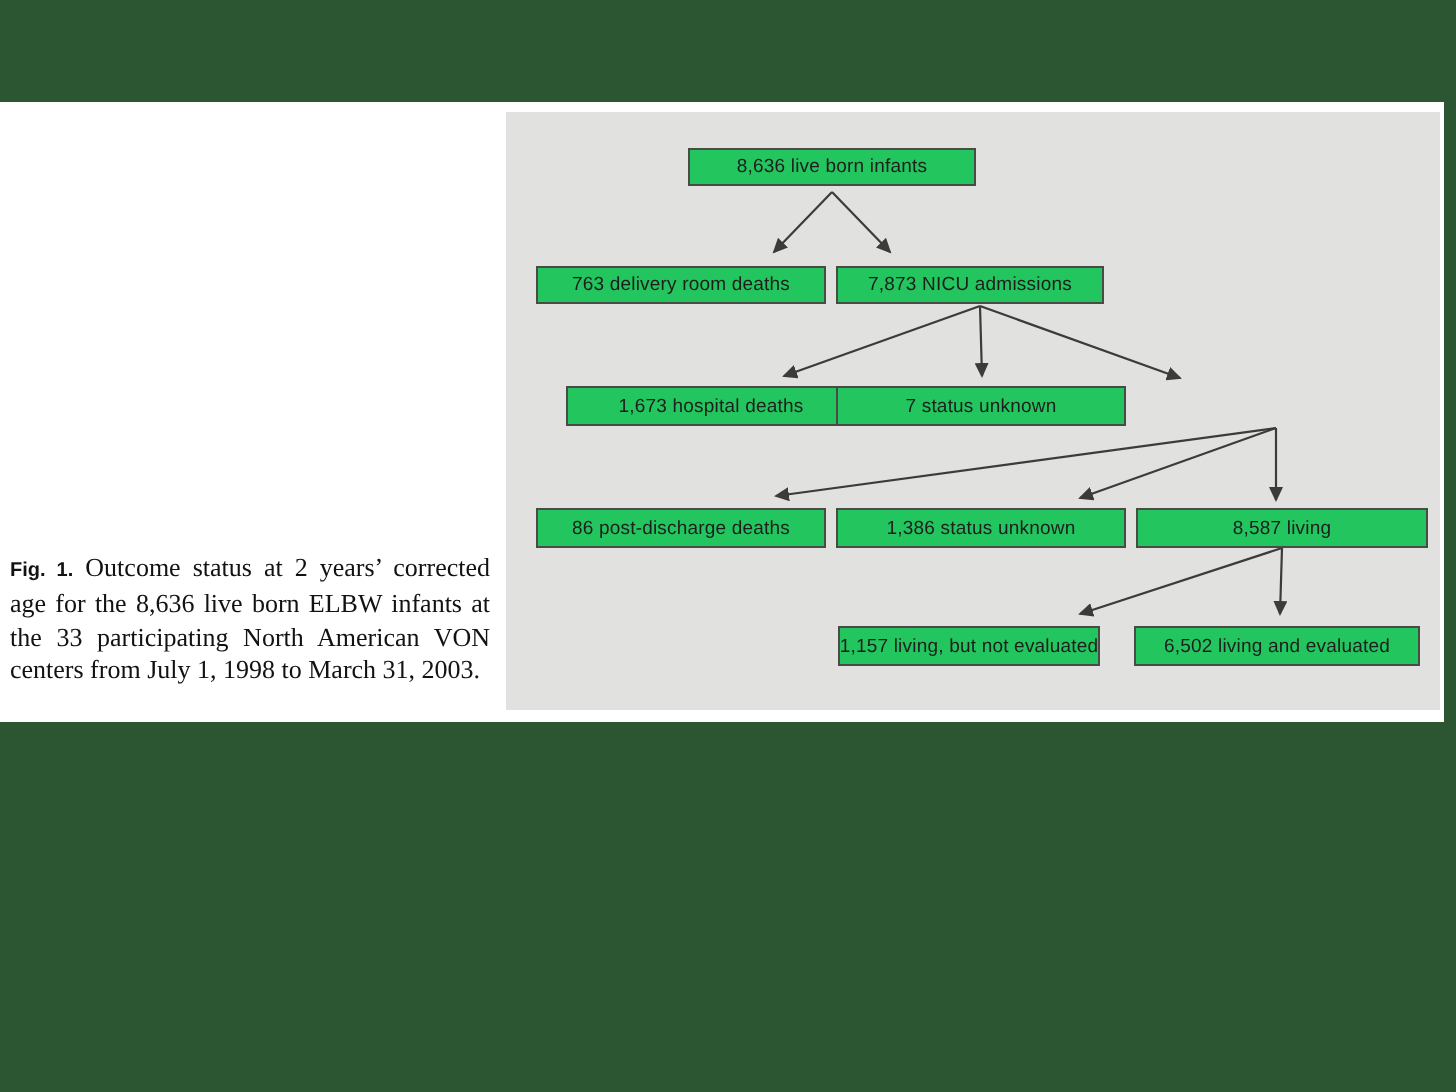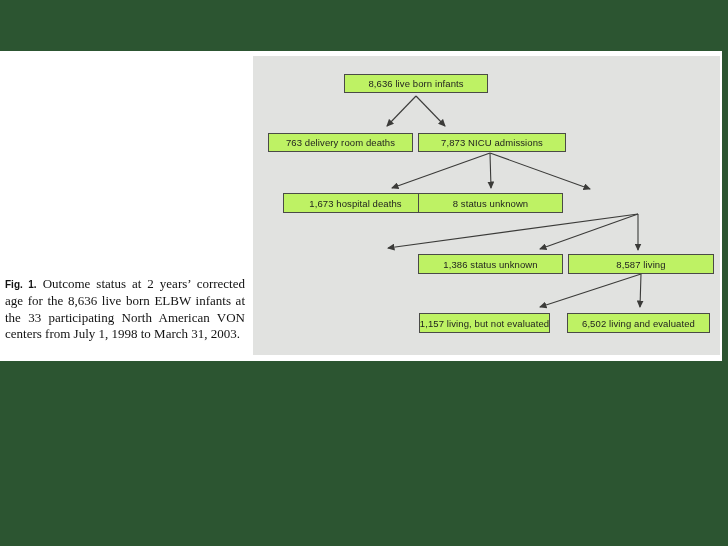--- a/index.html
+++ b/index.html
@@ -50,21 +50,21 @@
   .arrow-layer {
     position: absolute;
     left: 0;
     top: 0;
     width: 467px;
     height: 299px;
   }
   .node {
     position: absolute;
     box-sizing: border-box;
-    background: #bef264;
+    background: #22c55e;
     border: 1px solid #4a4a47;
     color: #1e1e1e;
     font-size: 9.5px;
     letter-spacing: 0.1px;
     display: flex;
     align-items: center;
     justify-content: center;
     white-space: nowrap;
     overflow: hidden;
   }
@@ -95,27 +95,28 @@
         <line x1="385" y1="158" x2="385" y2="194" marker-end="url(#ah)"></line>
         <line x1="388" y1="218" x2="287" y2="251" marker-end="url(#ah)"></line>
         <line x1="388" y1="218" x2="387" y2="251" marker-end="url(#ah)"></line>
       </g>
     </svg>
 
     <div class="node" style="left:91px;  top:18px;  width:144px; height:19px">8,636 live born infants</div>
 
     <div class="node" style="left:15px;  top:77px;  width:145px; height:19px">763 delivery room deaths</div>
 
-    <div class="node" style="left:165px; top:77px;  width:148px; height:19px">7,873 NICU admissions</div>
+    <div class="node" style="left:165px; top:77px;  width:134px; height:19px">7,873 NICU admissions</div>
 
     <div class="node" style="left:30px;  top:137px; width:145px; height:20px">1,673 hospital deaths</div>
 
-    <div class="node" style="left:165px; top:137px; width:145px; height:20px">8 status unknown</div>
+    <div class="node" style="left:165px; top:137px; width:145px; height:20px">7 status unknown</div>
 
 
+    <div class="node" style="left:15px;  top:198px; width:145px; height:20px">86 post-discharge deaths</div>
 
     <div class="node" style="left:165px; top:198px; width:145px; height:20px">1,386 status unknown</div>
 
     <div class="node" style="left:315px; top:198px; width:146px; height:20px">8,587 living</div>
 
     <div class="node" style="left:166px; top:257px; width:131px; height:20px">1,157 living, but not evaluated</div>
 
     <div class="node" style="left:314px; top:257px; width:143px; height:20px">6,502 living and evaluated</div>
 
   </div>

